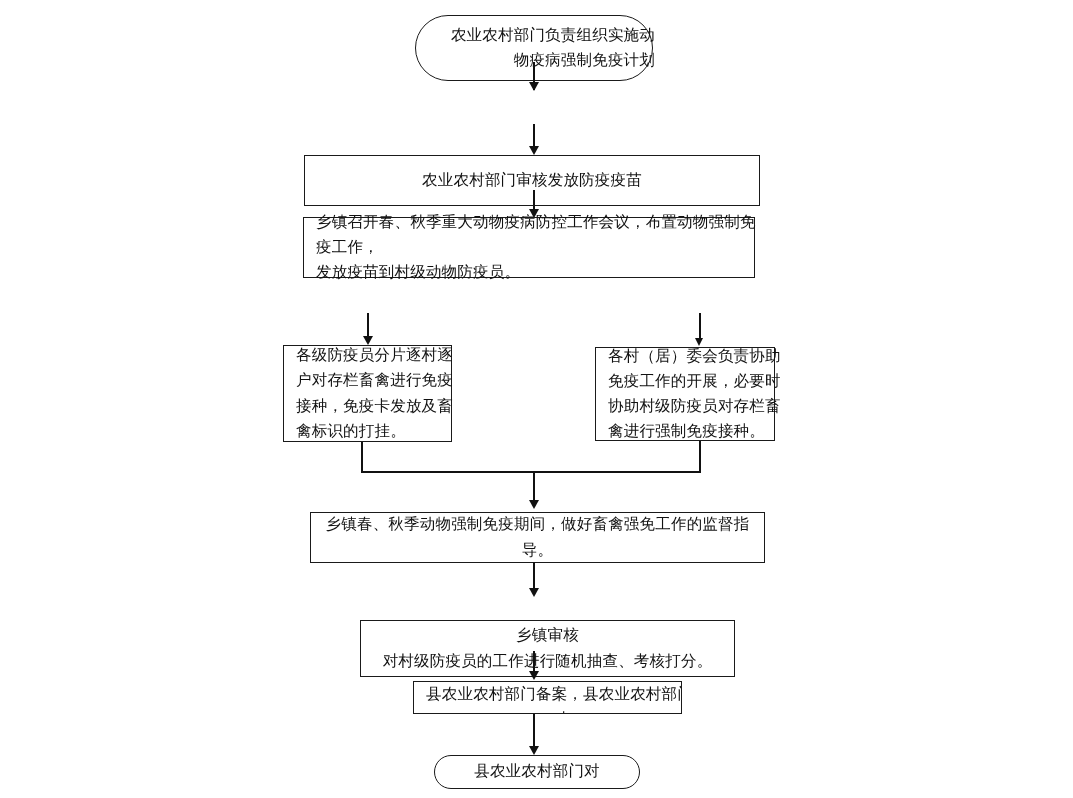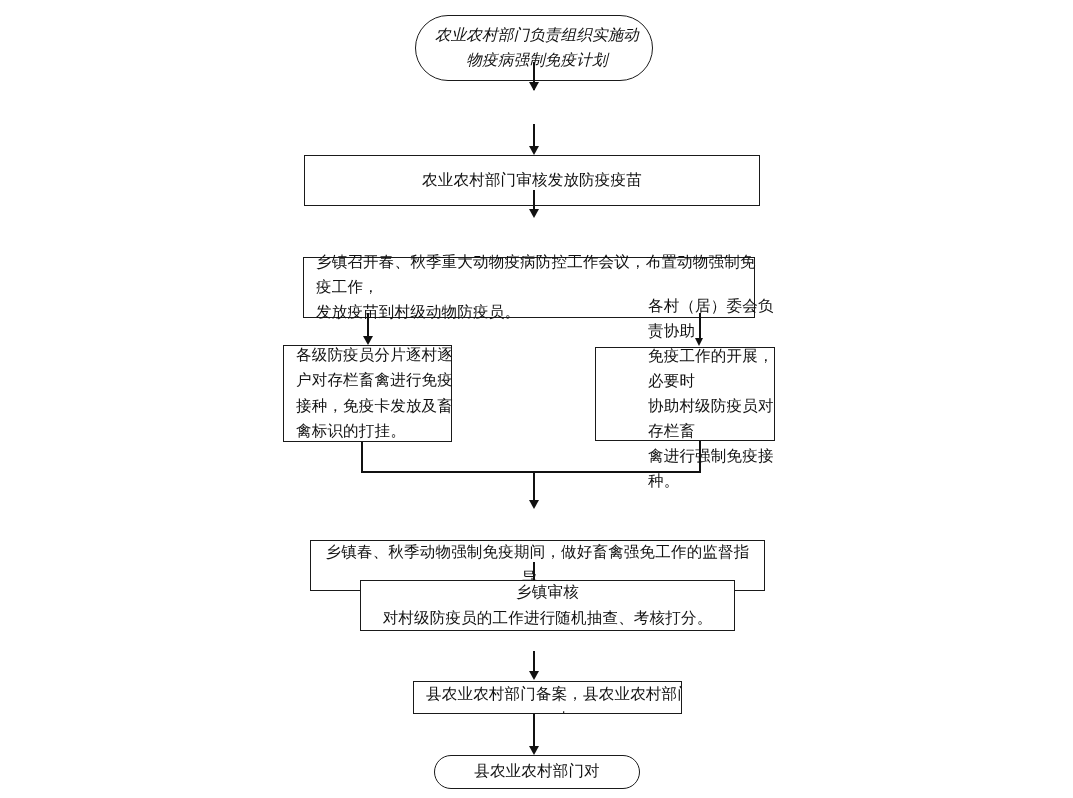--- a/index.html
+++ b/index.html
@@ -80,77 +80,77 @@
     border-right-width: 4px;
     border-top-width: 8px;
   }
 </style>
 </head>
 <body>
 
 <div id="flow-root">
 
   <div class="node pill padded" style="left:415px; top:15px; width:238px; height:66px;">
-    <span class="txt" style="text-align:center; padding-left:18px;font-style:italic;">农业农村部门负责组织实施动
+    <span class="txt" style="text-align:right; padding-left:18px;">农业农村部门负责组织实施动
 物疫病强制免疫计划</span>
   </div>
 
   <div class="conn vline" style="left:533px; top:62px; height:28px;"></div>
   <div class="arrowhead" style="left:528.5px; top:82px;"></div>
 
 
   <div class="conn vline" style="left:533px; top:124px; height:27px;"></div>
   <div class="arrowhead" style="left:528.5px; top:146px;"></div>
 
   <div class="node center" style="left:304px; top:155px; width:456px; height:51px;">
     <span class="txt">农业农村部门审核发放防疫疫苗</span>
   </div>
 
   <div class="conn vline" style="left:533px; top:190px; height:26px;"></div>
   <div class="arrowhead" style="left:528.5px; top:209px;"></div>
 
-  <div class="node left padded" style="left:303px; top:217px; width:452px; height:61px; justify-content:center;margin-top:40px;">
+  <div class="node left padded" style="left:303px; top:217px; width:452px; height:61px; justify-content:center;">
     <span class="txt">乡镇召开春、秋季重大动物疫病防控工作会议，布置动物强制免疫工作，
 发放疫苗到村级动物防疫员。</span>
   </div>
 
   <div class="conn vline" style="left:367px; top:313px; height:26px;"></div>
   <div class="arrowhead" style="left:362.5px; top:336px;"></div>
 
   <div class="conn vline" style="left:699px; top:313px; height:27px;"></div>
   <div class="arrowhead thin" style="left:695px; top:338px;"></div>
 
   <div class="node left padded" style="left:283px; top:345px; width:169px; height:97px; justify-content:center;">
     <span class="txt">各级防疫员分片逐村逐
 户对存栏畜禽进行免疫
 接种，免疫卡发放及畜
 禽标识的打挂。</span>
   </div>
 
-  <div class="node left padded" style="left:595px; top:347px; width:180px; height:94px; justify-content:center;padding-left:40px;">
+  <div class="node left padded" style="left:595px; top:347px; width:180px; height:94px; justify-content:center;">
     <span class="txt">各村（居）委会负责协助
 免疫工作的开展，必要时
 协助村级防疫员对存栏畜
 禽进行强制免疫接种。</span>
   </div>
 
   <div class="conn vline" style="left:361px; top:442px; height:30px;"></div>
   <div class="conn vline" style="left:699px; top:441px; height:31px;"></div>
   <div class="conn hline" style="left:361px; top:471px; width:340px;"></div>
   <div class="conn vline" style="left:533px; top:471px; height:34px;"></div>
   <div class="arrowhead" style="left:528.5px; top:500px;"></div>
 
-  <div class="node center" style="left:310px; top:540px; width:455px; height:51px;">
+  <div class="node center" style="left:310px; top:512px; width:455px; height:51px;">
     <span class="txt">乡镇春、秋季动物强制免疫期间，做好畜禽强免工作的监督指导。</span>
   </div>
 
   <div class="conn vline" style="left:533px; top:562px; height:30px;"></div>
   <div class="arrowhead" style="left:528.5px; top:588px;"></div>
 
-  <div class="node center" style="left:360px; top:580px; width:375px; height:51px;">
+  <div class="node center" style="left:360px; top:620px; width:375px; height:57px;">
     <span class="txt">乡镇审核
 对村级防疫员的工作进行随机抽查、考核打分。</span>
   </div>
 
   <div class="conn vline" style="left:533px; top:651px; height:24px;"></div>
   <div class="arrowhead" style="left:528.5px; top:671px;"></div>
 
   <div class="node left padded clip" style="left:413px; top:681px; width:269px; height:33px; justify-content:flex-start;">
     <span class="txt" style="text-align:center;">县农业农村部门备案，县农业农村部门对
 饲养动物的单位和个人履行强制免疫义</span>

